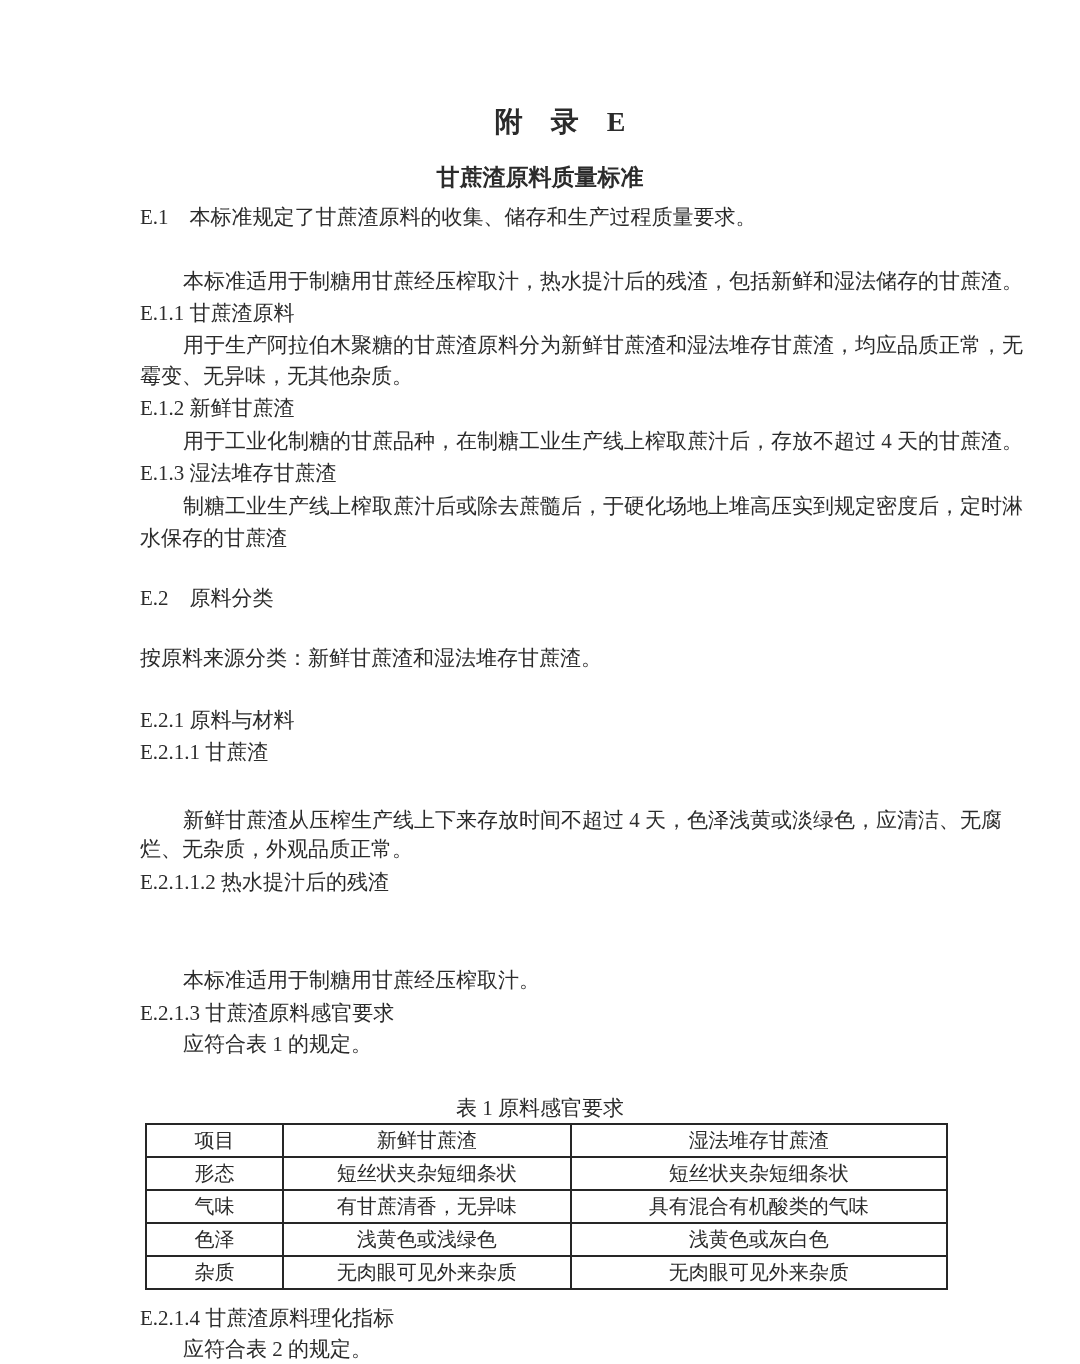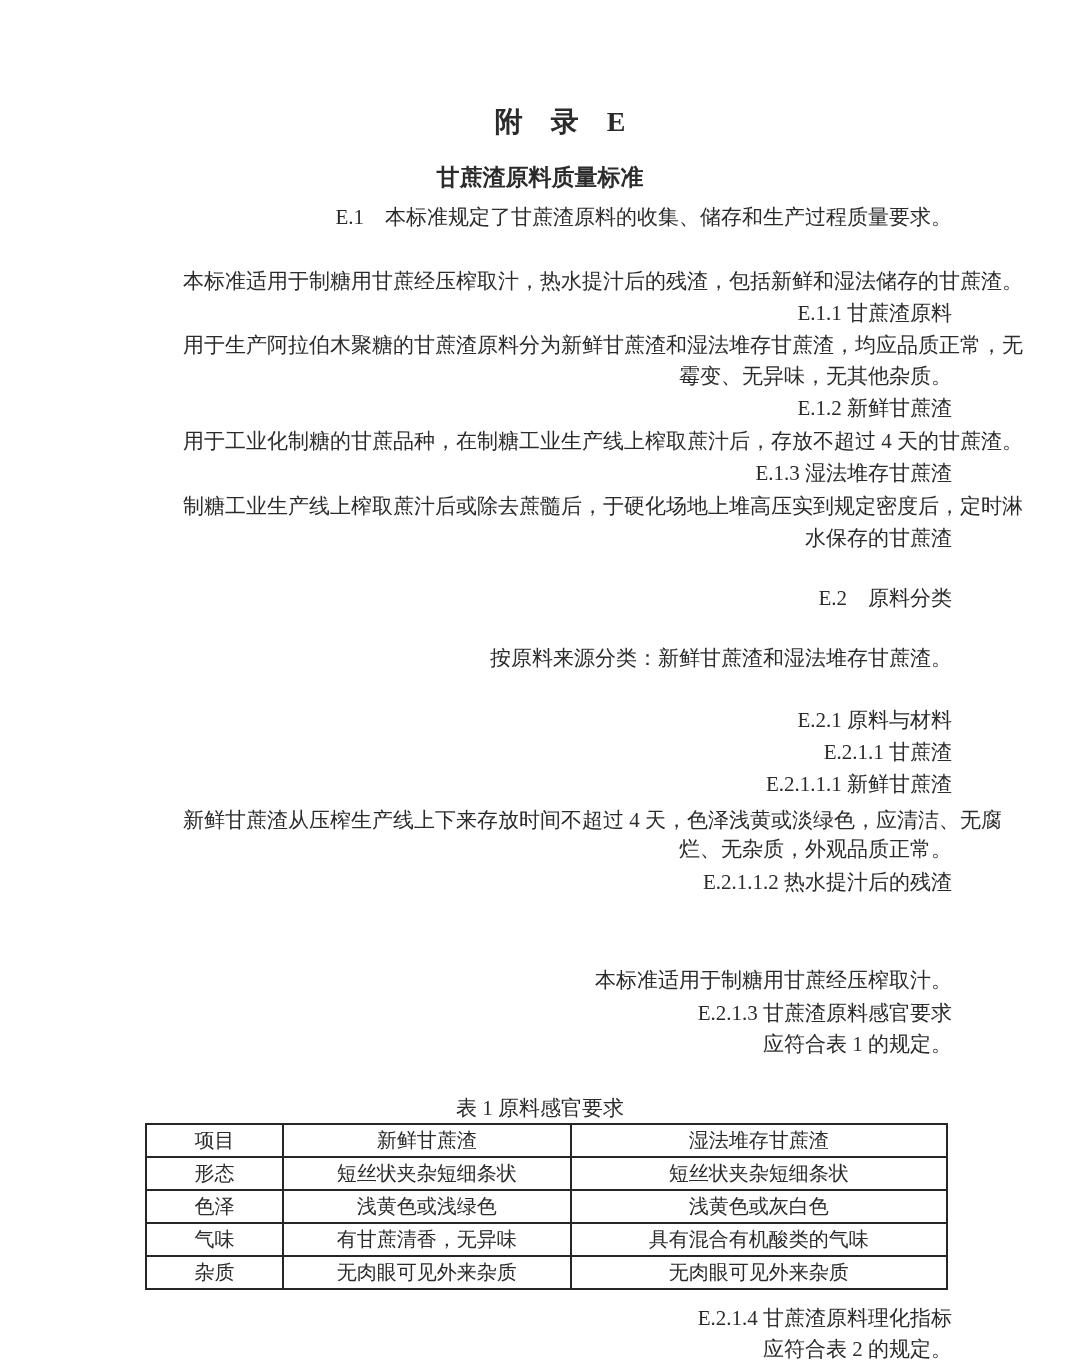--- a/index.html
+++ b/index.html
@@ -17,21 +17,20 @@
     overflow: hidden;
   }
   .line {
     position: absolute;
     left: 140px;
     width: 812px;
     height: 30px;
     line-height: 30px;
     font-size: 21px;
     white-space: nowrap;
-    text-align: right;
   }
   .line.indent {
     left: 183px;
     width: 769px;
   }
   .center {
     position: absolute;
     left: 0;
     width: 1080px;
     text-align: center;
@@ -94,21 +93,20 @@
   <div class="line" style="top:361px">霉变、无异味，无其他杂质。</div>
   <div class="line" style="top:393px">E.1.2 新鲜甘蔗渣</div>
   <div class="line indent" style="top:426px">用于工业化制糖的甘蔗品种，在制糖工业生产线上榨取蔗汁后，存放不超过 4 天的甘蔗渣。</div>
   <div class="line" style="top:458px">E.1.3 湿法堆存甘蔗渣</div>
   <div class="line indent" style="top:491px">制糖工业生产线上榨取蔗汁后或除去蔗髓后，于硬化场地上堆高压实到规定密度后，定时淋</div>
   <div class="line" style="top:523px">水保存的甘蔗渣</div>
   <div class="line" style="top:583px">E.2　原料分类</div>
   <div class="line" style="top:643px">按原料来源分类：新鲜甘蔗渣和湿法堆存甘蔗渣。</div>
   <div class="line" style="top:705px">E.2.1 原料与材料</div>
   <div class="line" style="top:737px">E.2.1.1 甘蔗渣</div>
-  <div class="line" style="top:769px">E.2.1.1.1 新鲜甘蔗渣</div>
   <div class="line indent" style="top:805px">新鲜甘蔗渣从压榨生产线上下来存放时间不超过 4 天，色泽浅黄或淡绿色，应清洁、无腐</div>
   <div class="line" style="top:834px">烂、无杂质，外观品质正常。</div>
   <div class="line" style="top:867px">E.2.1.1.2 热水提汁后的残渣</div>
   <div class="line indent" style="top:965px">本标准适用于制糖用甘蔗经压榨取汁。</div>
   <div class="line" style="top:998px">E.2.1.3 甘蔗渣原料感官要求</div>
   <div class="line indent" style="top:1029px">应符合表 1 的规定。</div>
 
   <div class="center table-caption">表 1 原料感官要求</div>
 
   <table class="sensory">
@@ -122,28 +120,28 @@
         <th>项目</th>
         <th>新鲜甘蔗渣</th>
         <th>湿法堆存甘蔗渣</th>
       </tr>
       <tr>
         <td>形态</td>
         <td>短丝状夹杂短细条状</td>
         <td>短丝状夹杂短细条状</td>
       </tr>
       <tr>
+        <td>气味</td>
+        <td>有甘蔗清香，无异味</td>
+        <td>具有混合有机酸类的气味</td>
+      </tr>
+      <tr>
         <td>色泽</td>
         <td>浅黄色或浅绿色</td>
         <td>浅黄色或灰白色</td>
-      </tr>
-      <tr>
-        <td>气味</td>
-        <td>有甘蔗清香，无异味</td>
-        <td>具有混合有机酸类的气味</td>
       </tr>
       <tr>
         <td>杂质</td>
         <td>无肉眼可见外来杂质</td>
         <td>无肉眼可见外来杂质</td>
       </tr>
     </tbody>
   </table>
 
   <div class="line" style="top:1303px">E.2.1.4 甘蔗渣原料理化指标</div>

